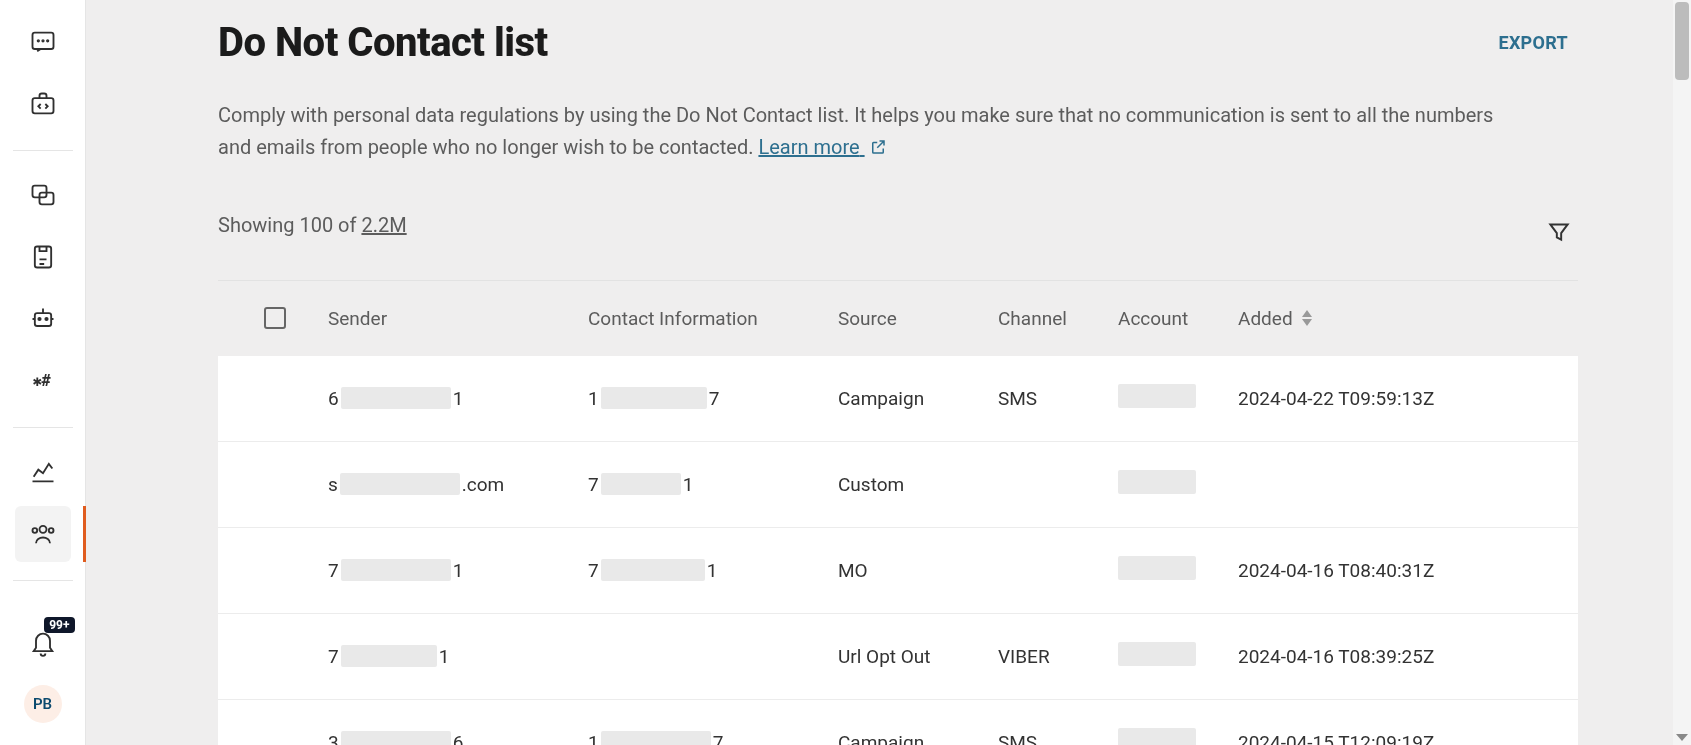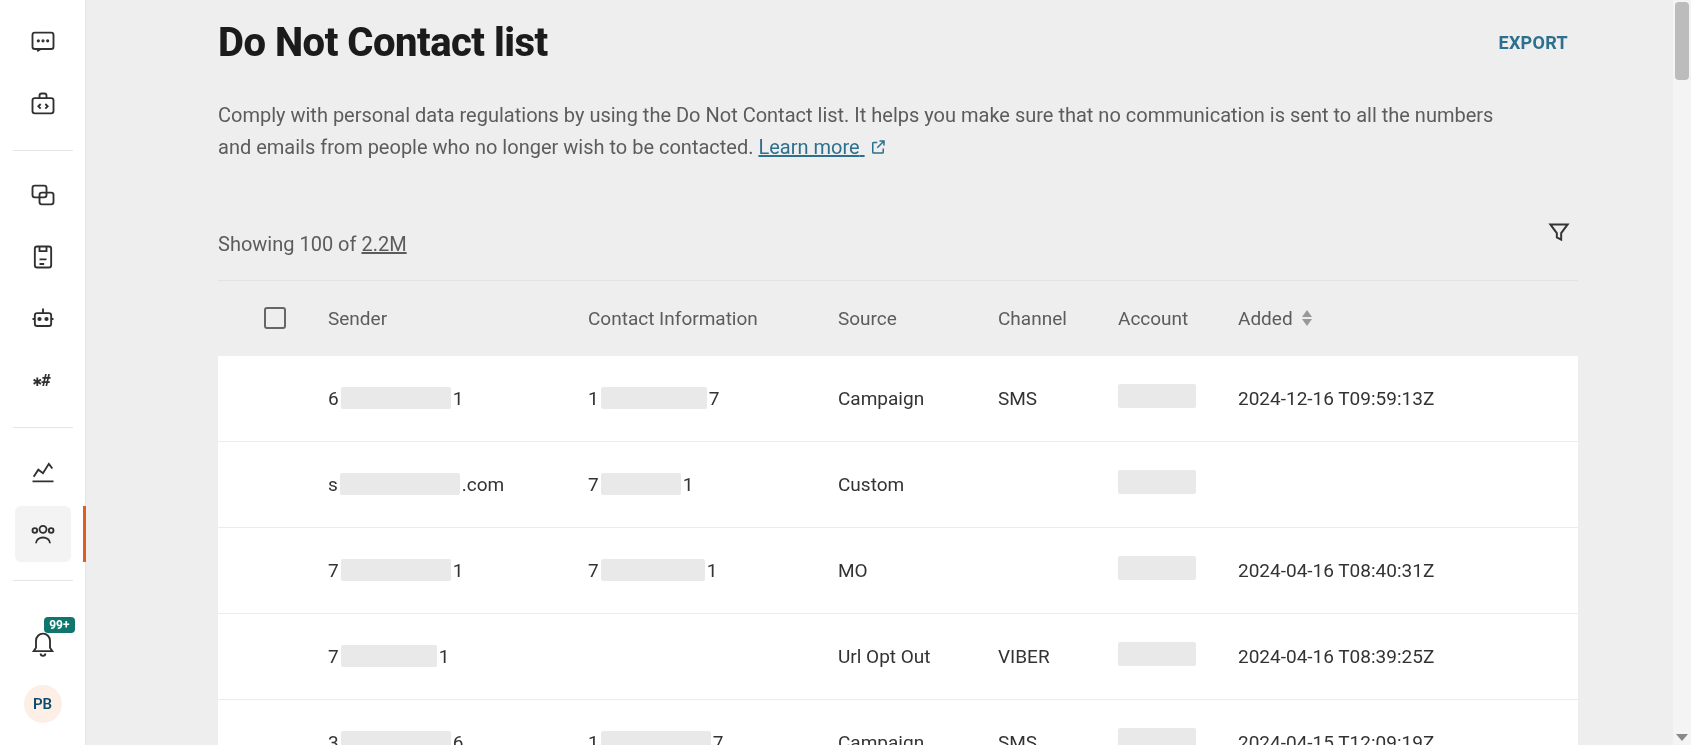--- a/index.html
+++ b/index.html
@@ -61,21 +61,21 @@
     flex-direction: column;
     align-items: center;
     padding-bottom: 22px;
     width: 100%;
   }
   .bell-wrap { position: relative; margin-bottom: 24px; cursor: pointer;}
   .badge {
     position: absolute;
     top: -12px;
     right: -18px;
-    background: #0f766e;
+    background: #0f172a;
     color: #fff;
     font-size: 12px;
     font-weight: 700;
     padding: 1px 5px;
     border-radius: 4px;
   }
   .avatar {
     width: 38px;
     height: 38px;
     border-radius: 50%;
@@ -155,21 +155,21 @@
   }
   .learn-more {
     color: #2d6f8f;
     text-decoration: underline;
     cursor: pointer;
   }
   .ext-icon { display:inline-block; vertical-align: middle; margin-left:4px;}
 
   .count-row {
     display: flex;
-    align-items: flex-end;
+    align-items: flex-start;
     justify-content: space-between;
     margin-top: 48px;
     font-size: 20px;
     color: #5c5c5c;
   }
   .count-total { text-decoration: underline; cursor: pointer;}
   .filter-btn { cursor: pointer; padding: 6px;}
 
   
   .table-wrap {
@@ -380,21 +380,21 @@
               <span>1</span>
             </div>
             <div class="cell-sender">
               <span>1</span>
               <span class="redact" style="width:106px"></span>
               <span>7</span>
             </div>
             <div>Campaign</div>
             <div>SMS</div>
             <div class="cell-account"><span class="redact" style="width:78px"></span></div>
-            <div>2024-12-16 T09:59:13Z</div>
+            <div>2024-04-22 T09:59:13Z</div>
           </div>
           <div class="trow">
             <div></div>
             <div class="cell-contact">
               <span>s</span>
               <span class="redact" style="width:120px"></span>
               <span>.com</span>
             </div>
             <div class="cell-sender">
               <span>7</span>

